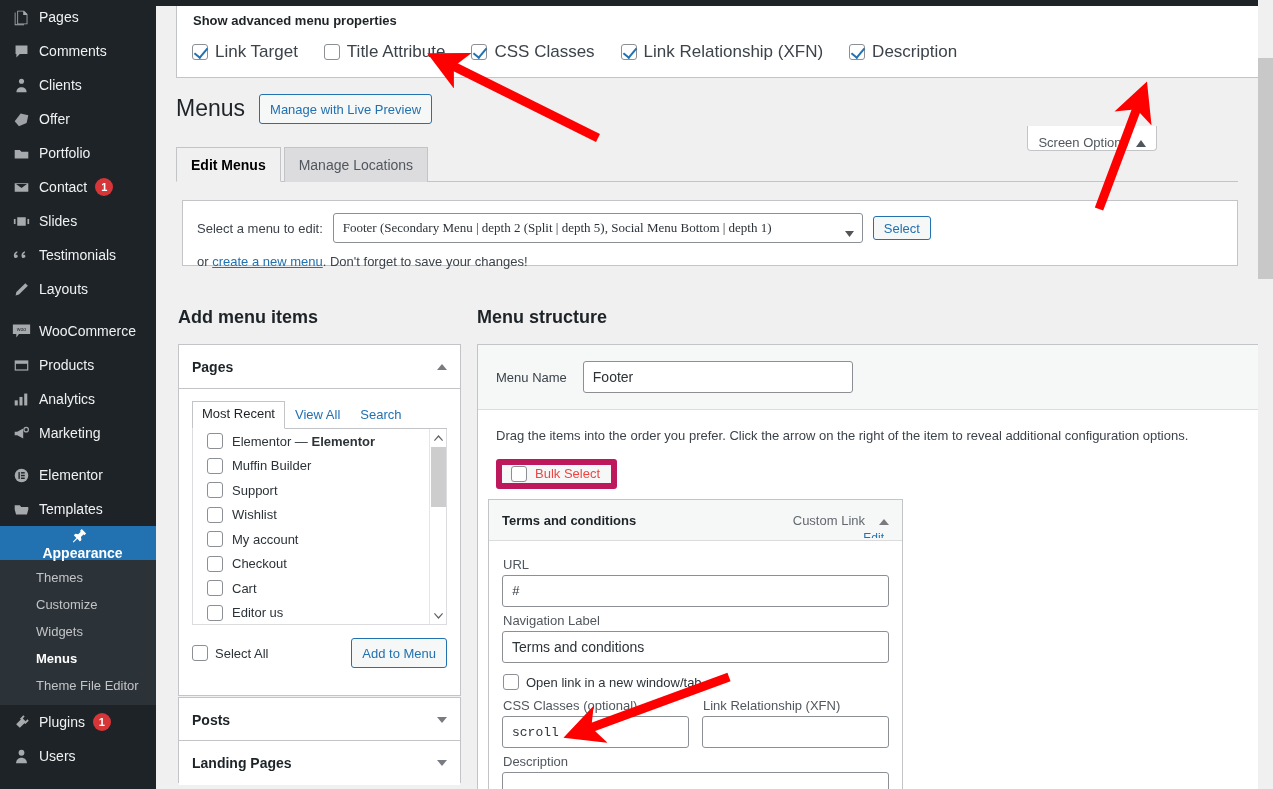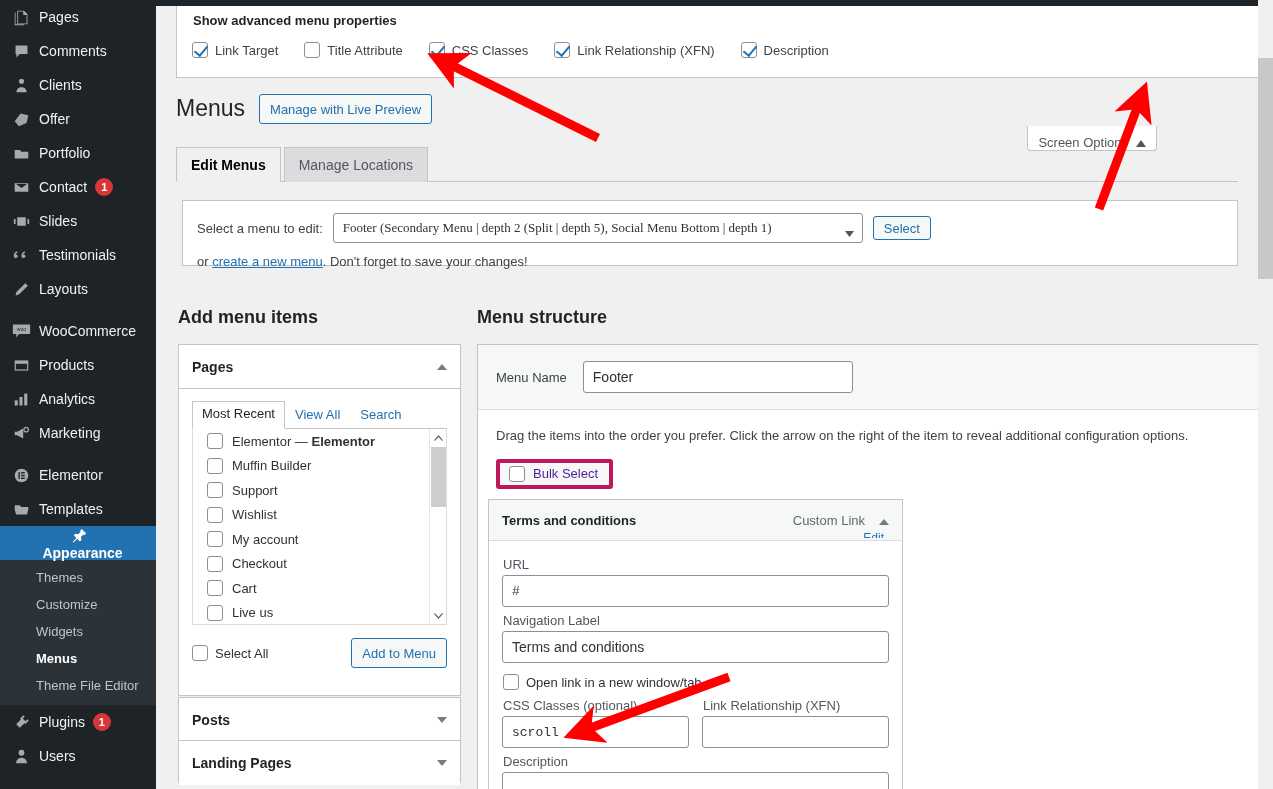--- a/index.html
+++ b/index.html
@@ -73,21 +73,21 @@
 
   
   .so-panel {
     position: absolute; left: 20px; top: 6px;
     width: 1244px; height: 72px;
     background: #fff; border: 1px solid #c3c4c7; border-top: 0;
     padding: 4px 15px 10px 15px;
   }
   .so-title { font-size: 13px; font-weight: 600; color: #1d2327; margin: 3px 0 14px 1px; }
   .so-row { display: flex; align-items: center; gap: 0; }
-  .so-opt { display: flex; align-items: center; margin-right: 26px; font-size: 13px; color: #3c434a; cursor: pointer; }
+  .so-opt { display: flex; align-items: center; margin-right: 26px; font-size: 17px; color: #3c434a; cursor: pointer; }
   .so-opt:last-child { margin-right: 0; }
 
   
   .cbx {
     width: 16px; height: 16px; min-width: 16px;
     border: 1px solid #8c8f94; border-radius: 3px;
     background: #fff; position: relative; margin-right: 7px;
     display: inline-block;
   }
   .cbx.checked::after {
@@ -222,22 +222,22 @@
   .txt {
     height: 32px; border: 1px solid #8c8f94; border-radius: 3px;
     background: #fff; font-size: 14px; color: #2c3338;
     padding: 0 9px; display: flex; align-items: center;
   }
   .ms-body { padding: 16px 18px 0 18px; background: #fff; }
   .ms-hint { font-size: 13px; color: #3c434a; line-height: 1.5; }
   .bulk-btn {
     margin-top: 13px; display: inline-flex; align-items: center;
     height: 30px; padding: 0 11px 0 9px;
-    border: 4px solid #be185d; border-radius: 3px; background: #f6f7f7;
-    font-size: 13px; color: #4c1d95; cursor: pointer;
+    border: 6px solid #be185d; border-radius: 3px; background: #f6f7f7;
+    font-size: 13px; color: #ef4444; cursor: pointer;
   }
   .bulk-btn .cbx { margin-right: 8px; }
 
   
   .menu-item {
     position: absolute; left: 488px; top: 499px;
     width: 415px; background: #fff;
     border: 1px solid #c3c4c7;
   }
   .mi-bar {
@@ -584,21 +584,21 @@
           <div class="listitem">
             <span class="cbx"></span>
             <span>Checkout</span>
           </div>
           <div class="listitem">
             <span class="cbx"></span>
             <span>Cart</span>
           </div>
           <div class="listitem">
             <span class="cbx"></span>
-            <span>Live us</span>
+            <span>Editor us</span>
           </div>
 
           <div class="lsb">
             <div class="lsb-arrow">
               <svg width="9" height="6" viewBox="0 0 9 6">
                   <path d="M4.5 0L9 5.2 8.2 6 4.5 2 .8 6 0 5.2z" fill="#606060"></path>
                 </svg>
             </div>
             <div class="lsb-thumb" style="top:18px; height:60px;"></div>
             <div class="lsb-arrow" style="position:absolute;bottom:0;width:17px;">

